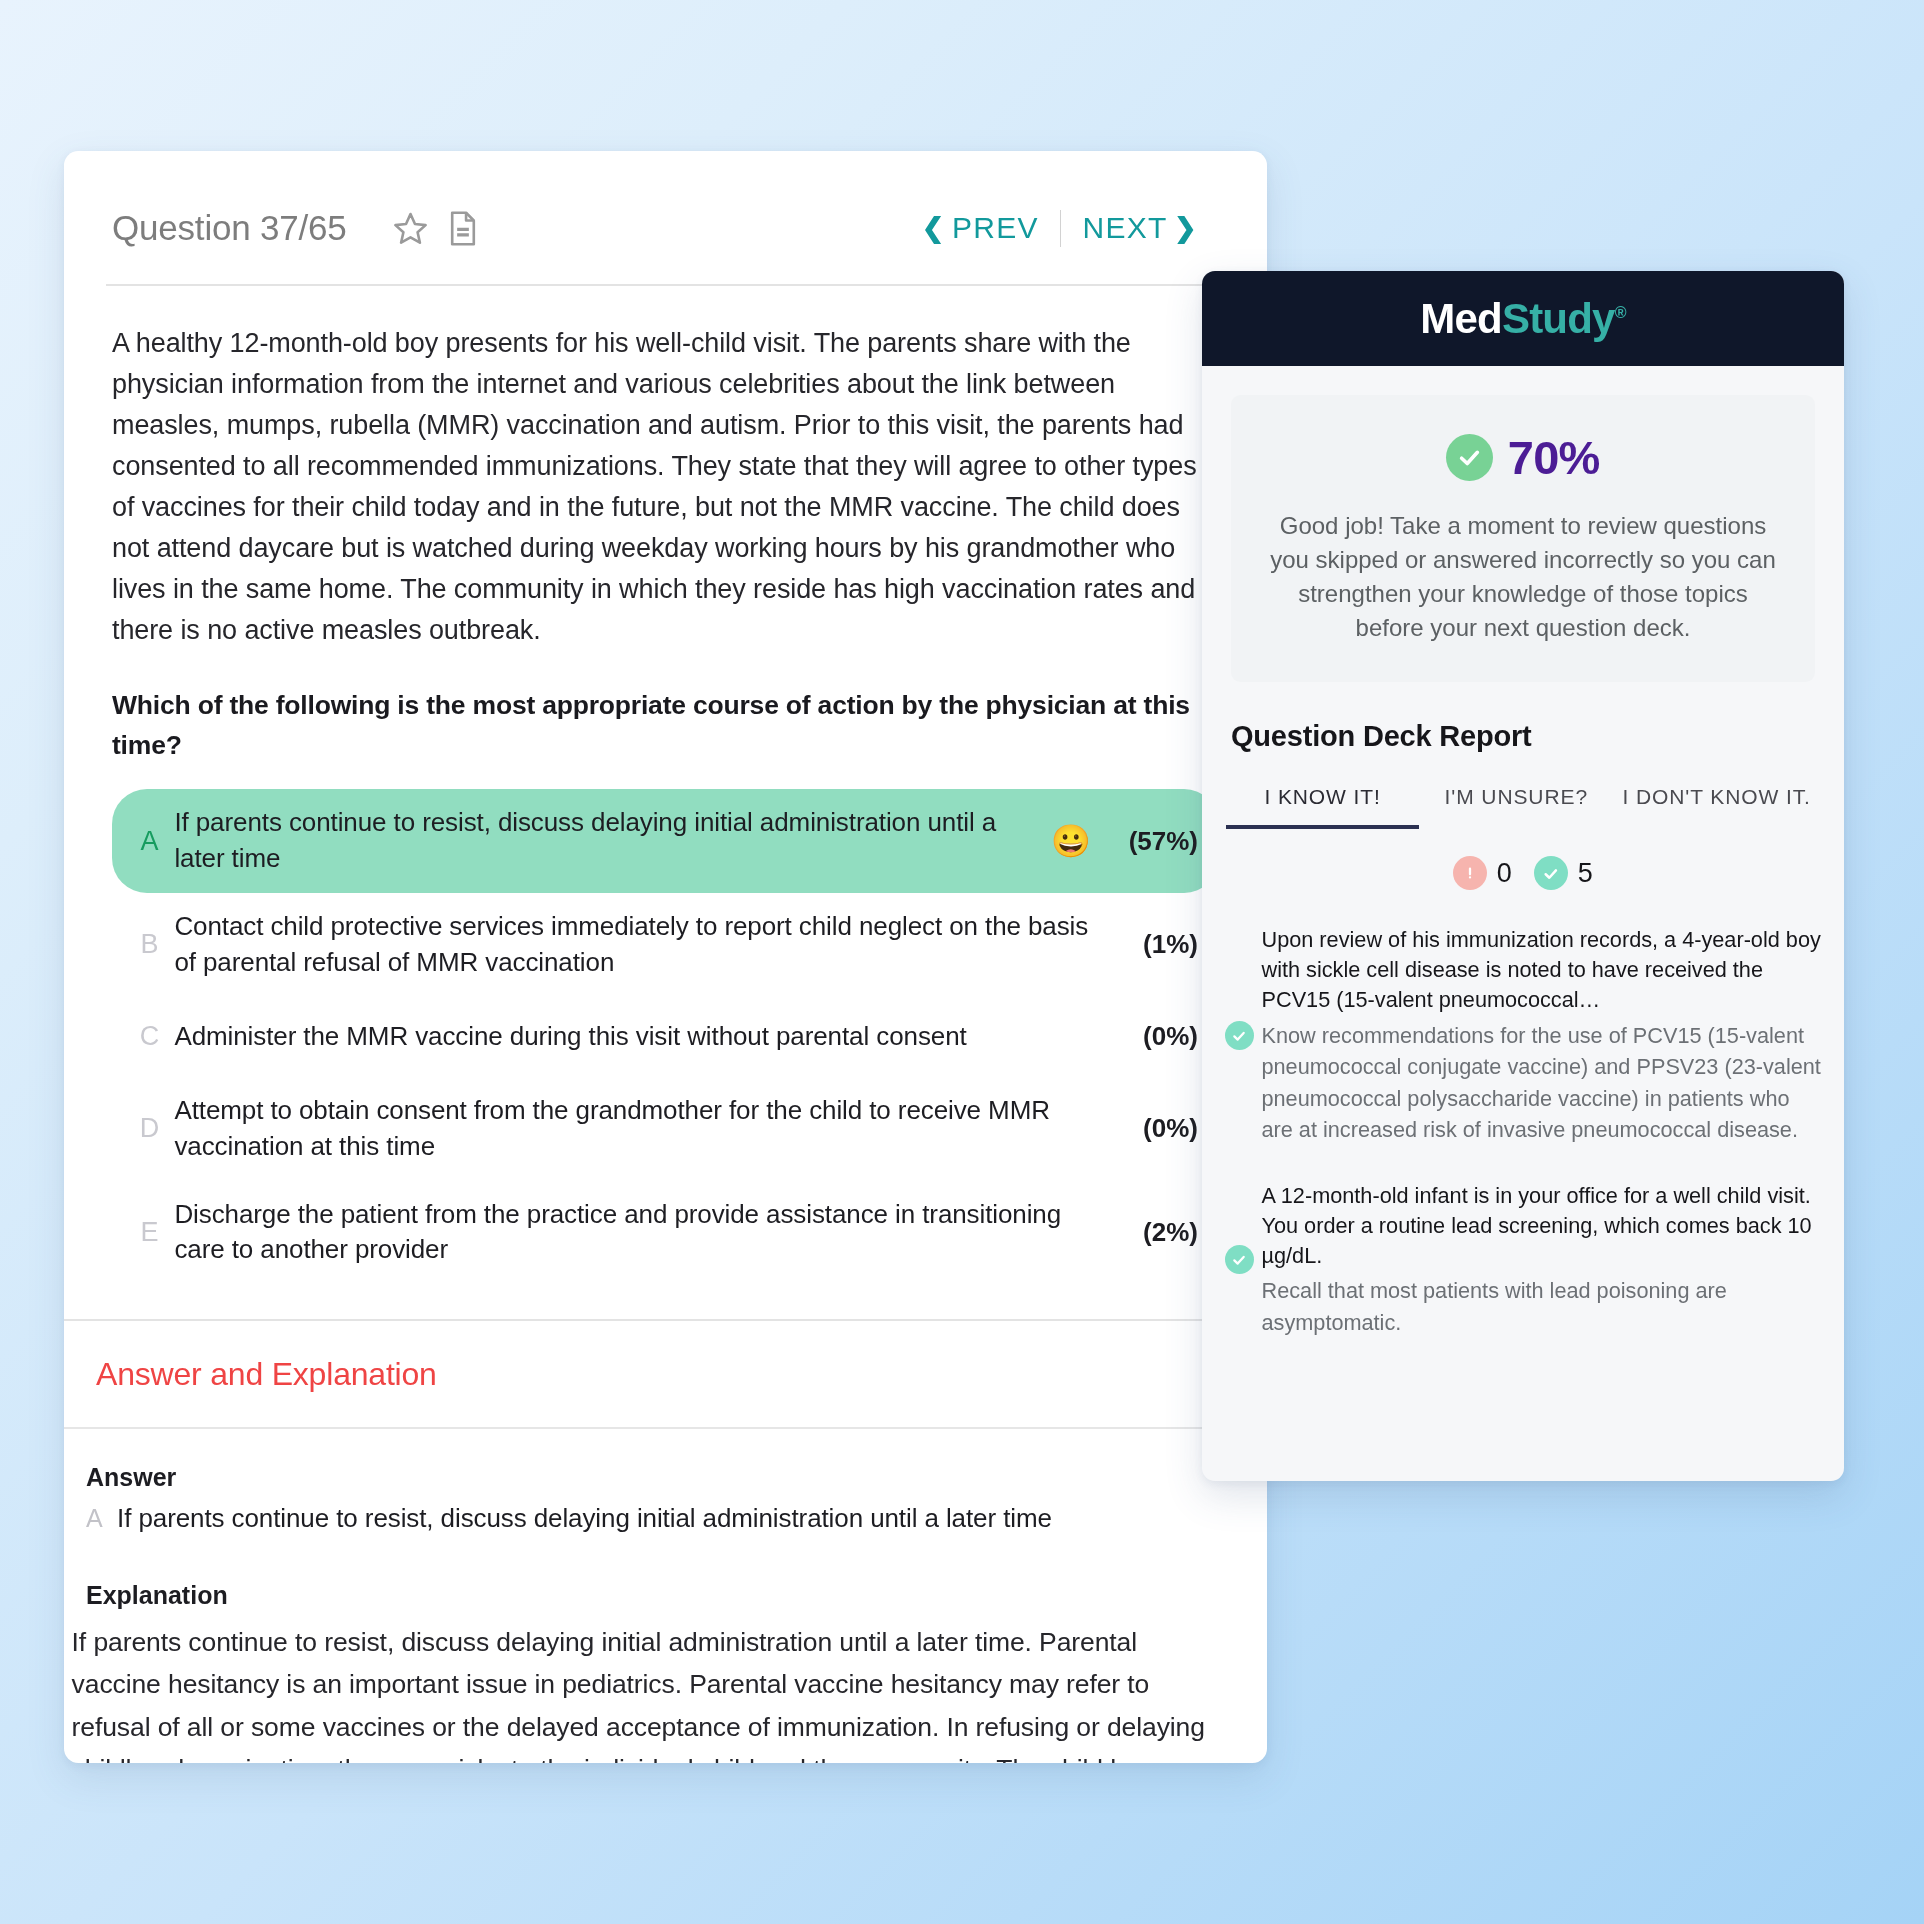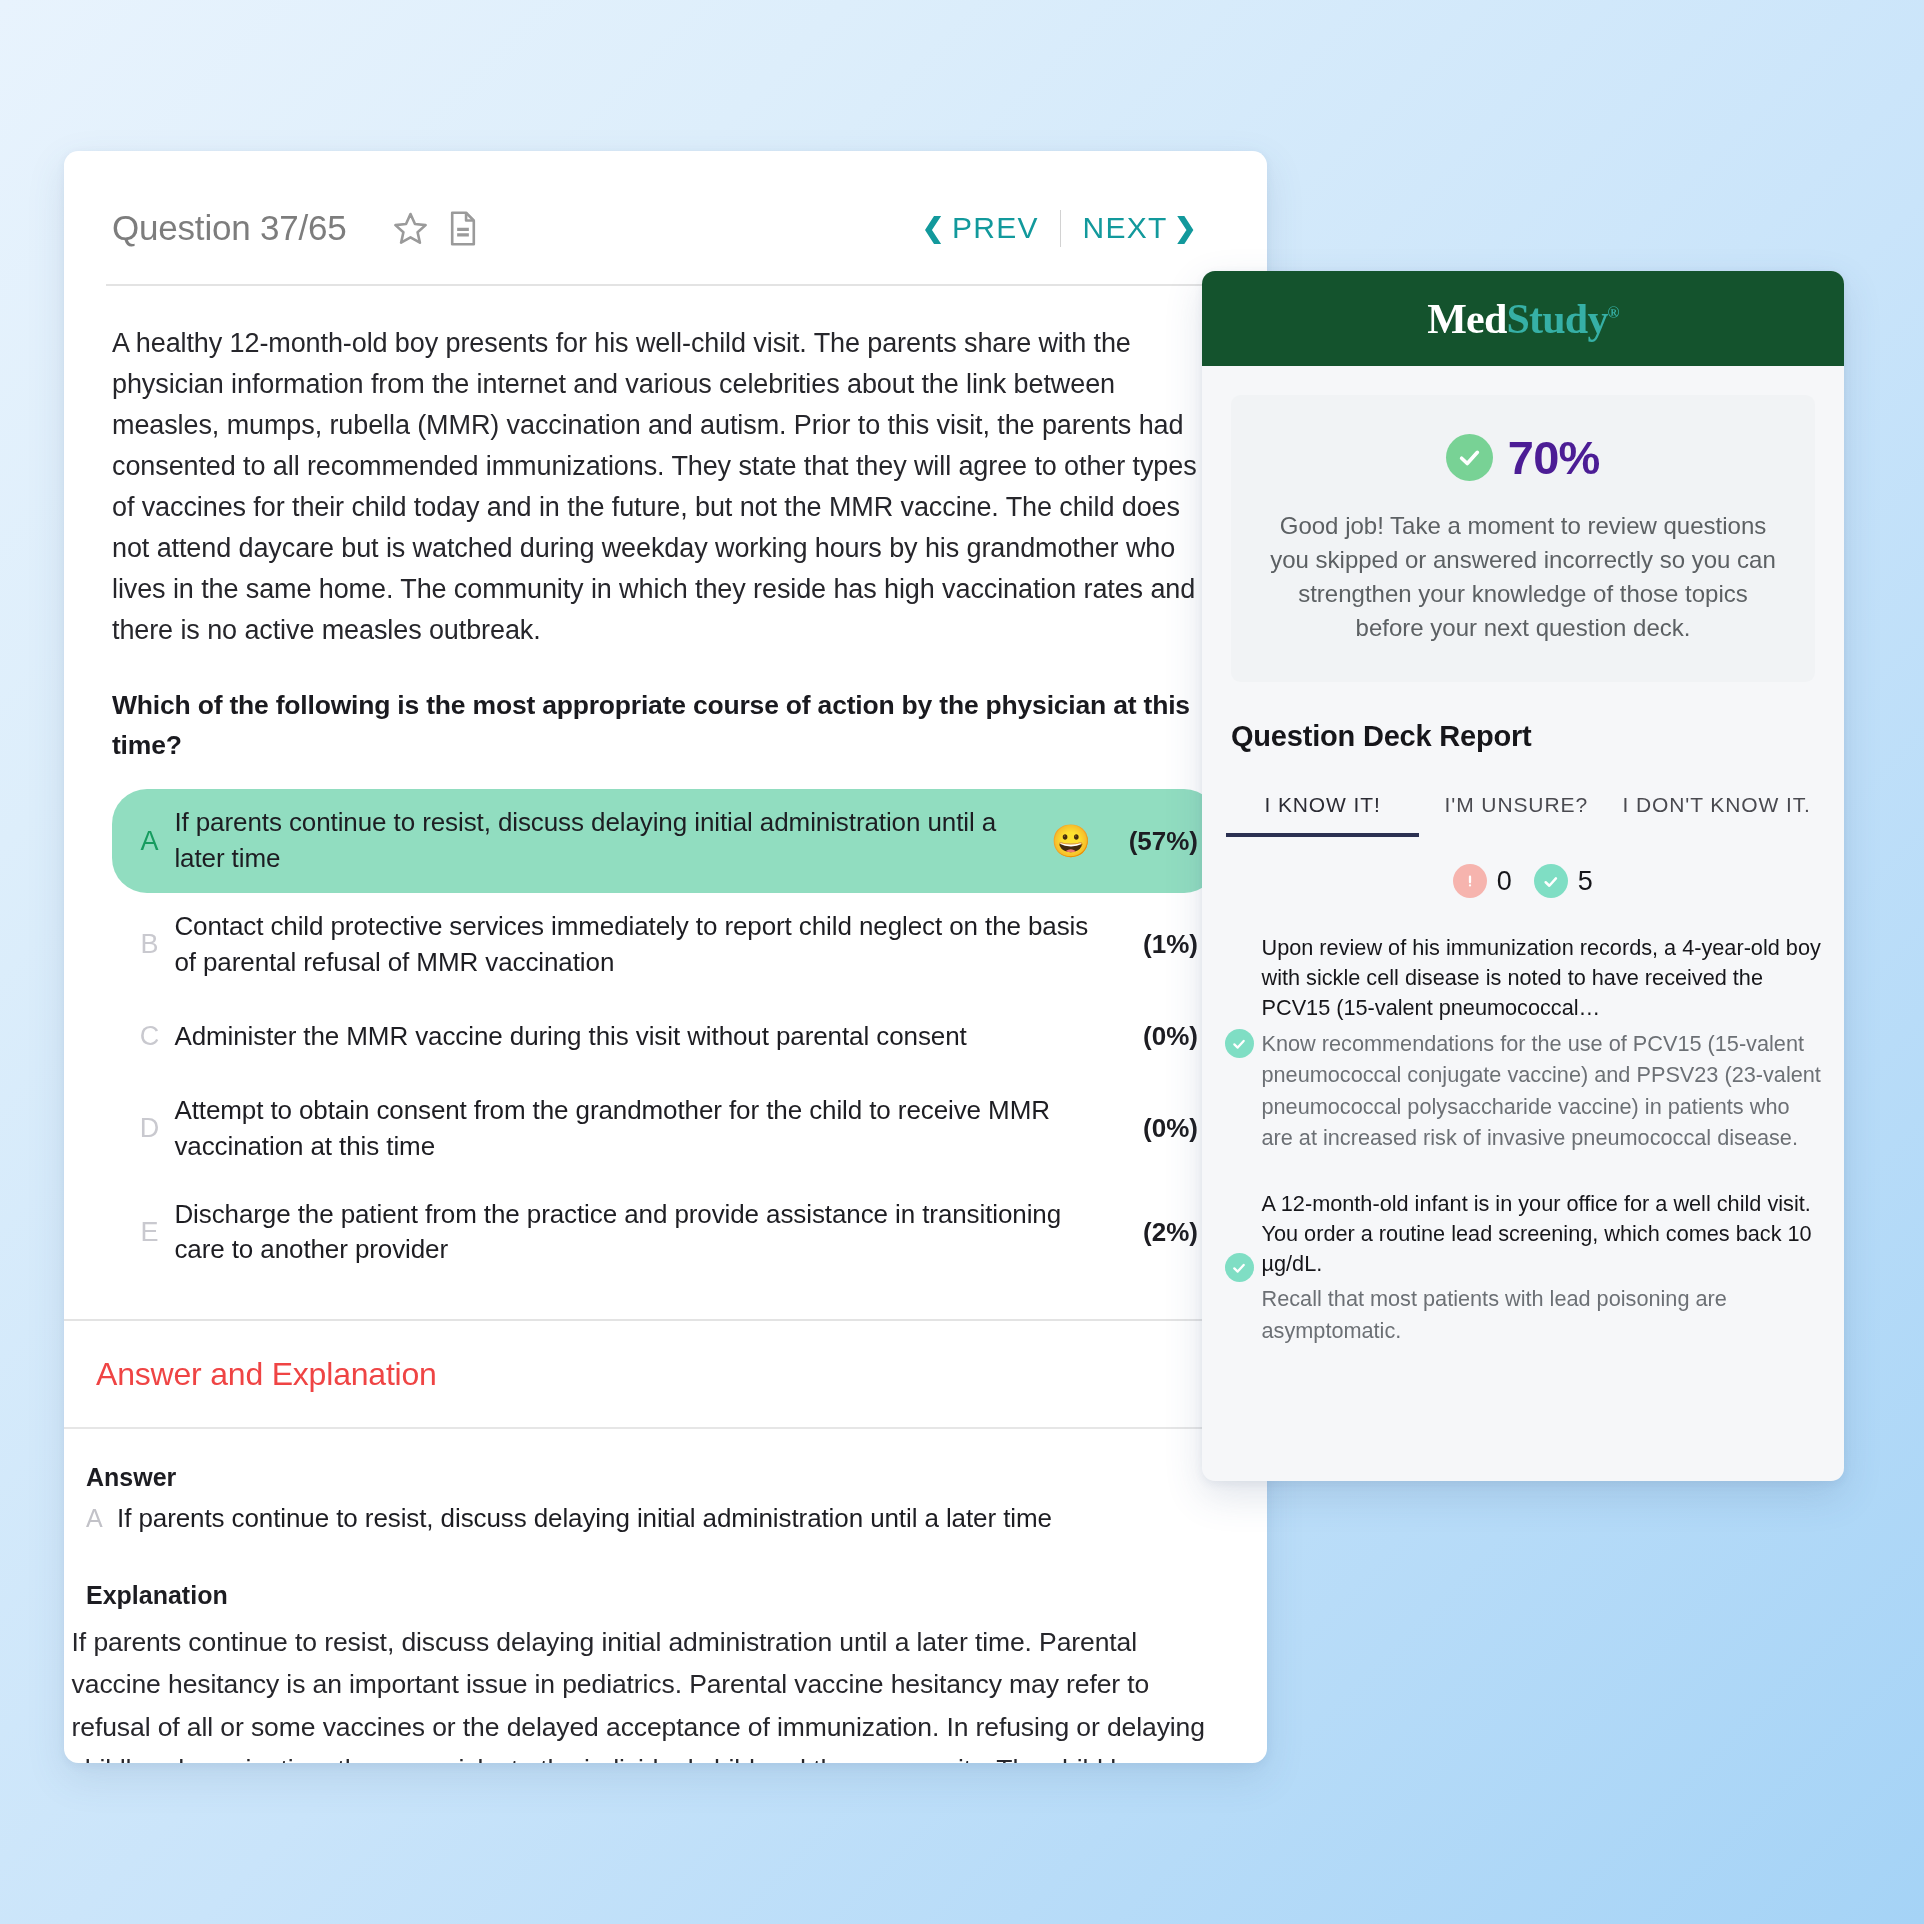--- a/index.html
+++ b/index.html
@@ -106,22 +106,22 @@
   #medstudy-panel {
     position: absolute;
     left: 1202px; top: 271px;
     width: 642px; height: 1210px;
     background: #f6f7f9;
     border-radius: 13px;
     box-shadow: 0 14.4px 38px rgba(60,90,130,0.16), 0 2.4px 8px rgba(60,90,130,0.08);
     overflow: hidden;
   }
   .ms-header {
-    height: 95px; background: #14532d;
-    display: flex; align-items: center; justify-content: center; font-family: Liberation Serif, serif;
+    height: 95px; background: #0f172a;
+    display: flex; align-items: center; justify-content: center;
   }
   .ms-logo { font-size: 42px; font-weight: 700; letter-spacing: -0.8px; }
   .ms-logo .w { color: #ffffff; }
   .ms-logo .t { color: #36b0a6; }
   .ms-logo .reg { color: #36b0a6; font-size: 16px; vertical-align: super; }
 
   .score-card {
     margin: 29px 29px 0 29px;
     background: #f1f3f5;
     border-radius: 9.6px;
@@ -137,21 +137,21 @@
   .score-msg {
     margin-top: 24px; font-size: 24px; line-height: 1.42;
     color: #5c6063;
   }
 
   .qdr-title {
     margin: 38px 0 0 29px;
     font-size: 29px; font-weight: 700; color: #16161a; letter-spacing: -0.2px;
   }
   .tabs {
-    display: flex; align-items: flex-start; margin: 40px 24px 0 24px;
+    display: flex; align-items: flex-start; margin: 32px 24px 0 24px;
     border-bottom: none;
   }
   .tab {
     font-size: 21px; color: #4a4a50; letter-spacing: 0.9px;
     padding: 0 0 16px 0; cursor: pointer; text-align: center;
   }
   .tab.t1 { width: 201px; }
   .tab.t2 { width: 202px; }
   .tab.t3 { width: 215px; }
   .tab.active { border-bottom: 4px solid #2b3152; color: #2b2b33; }

